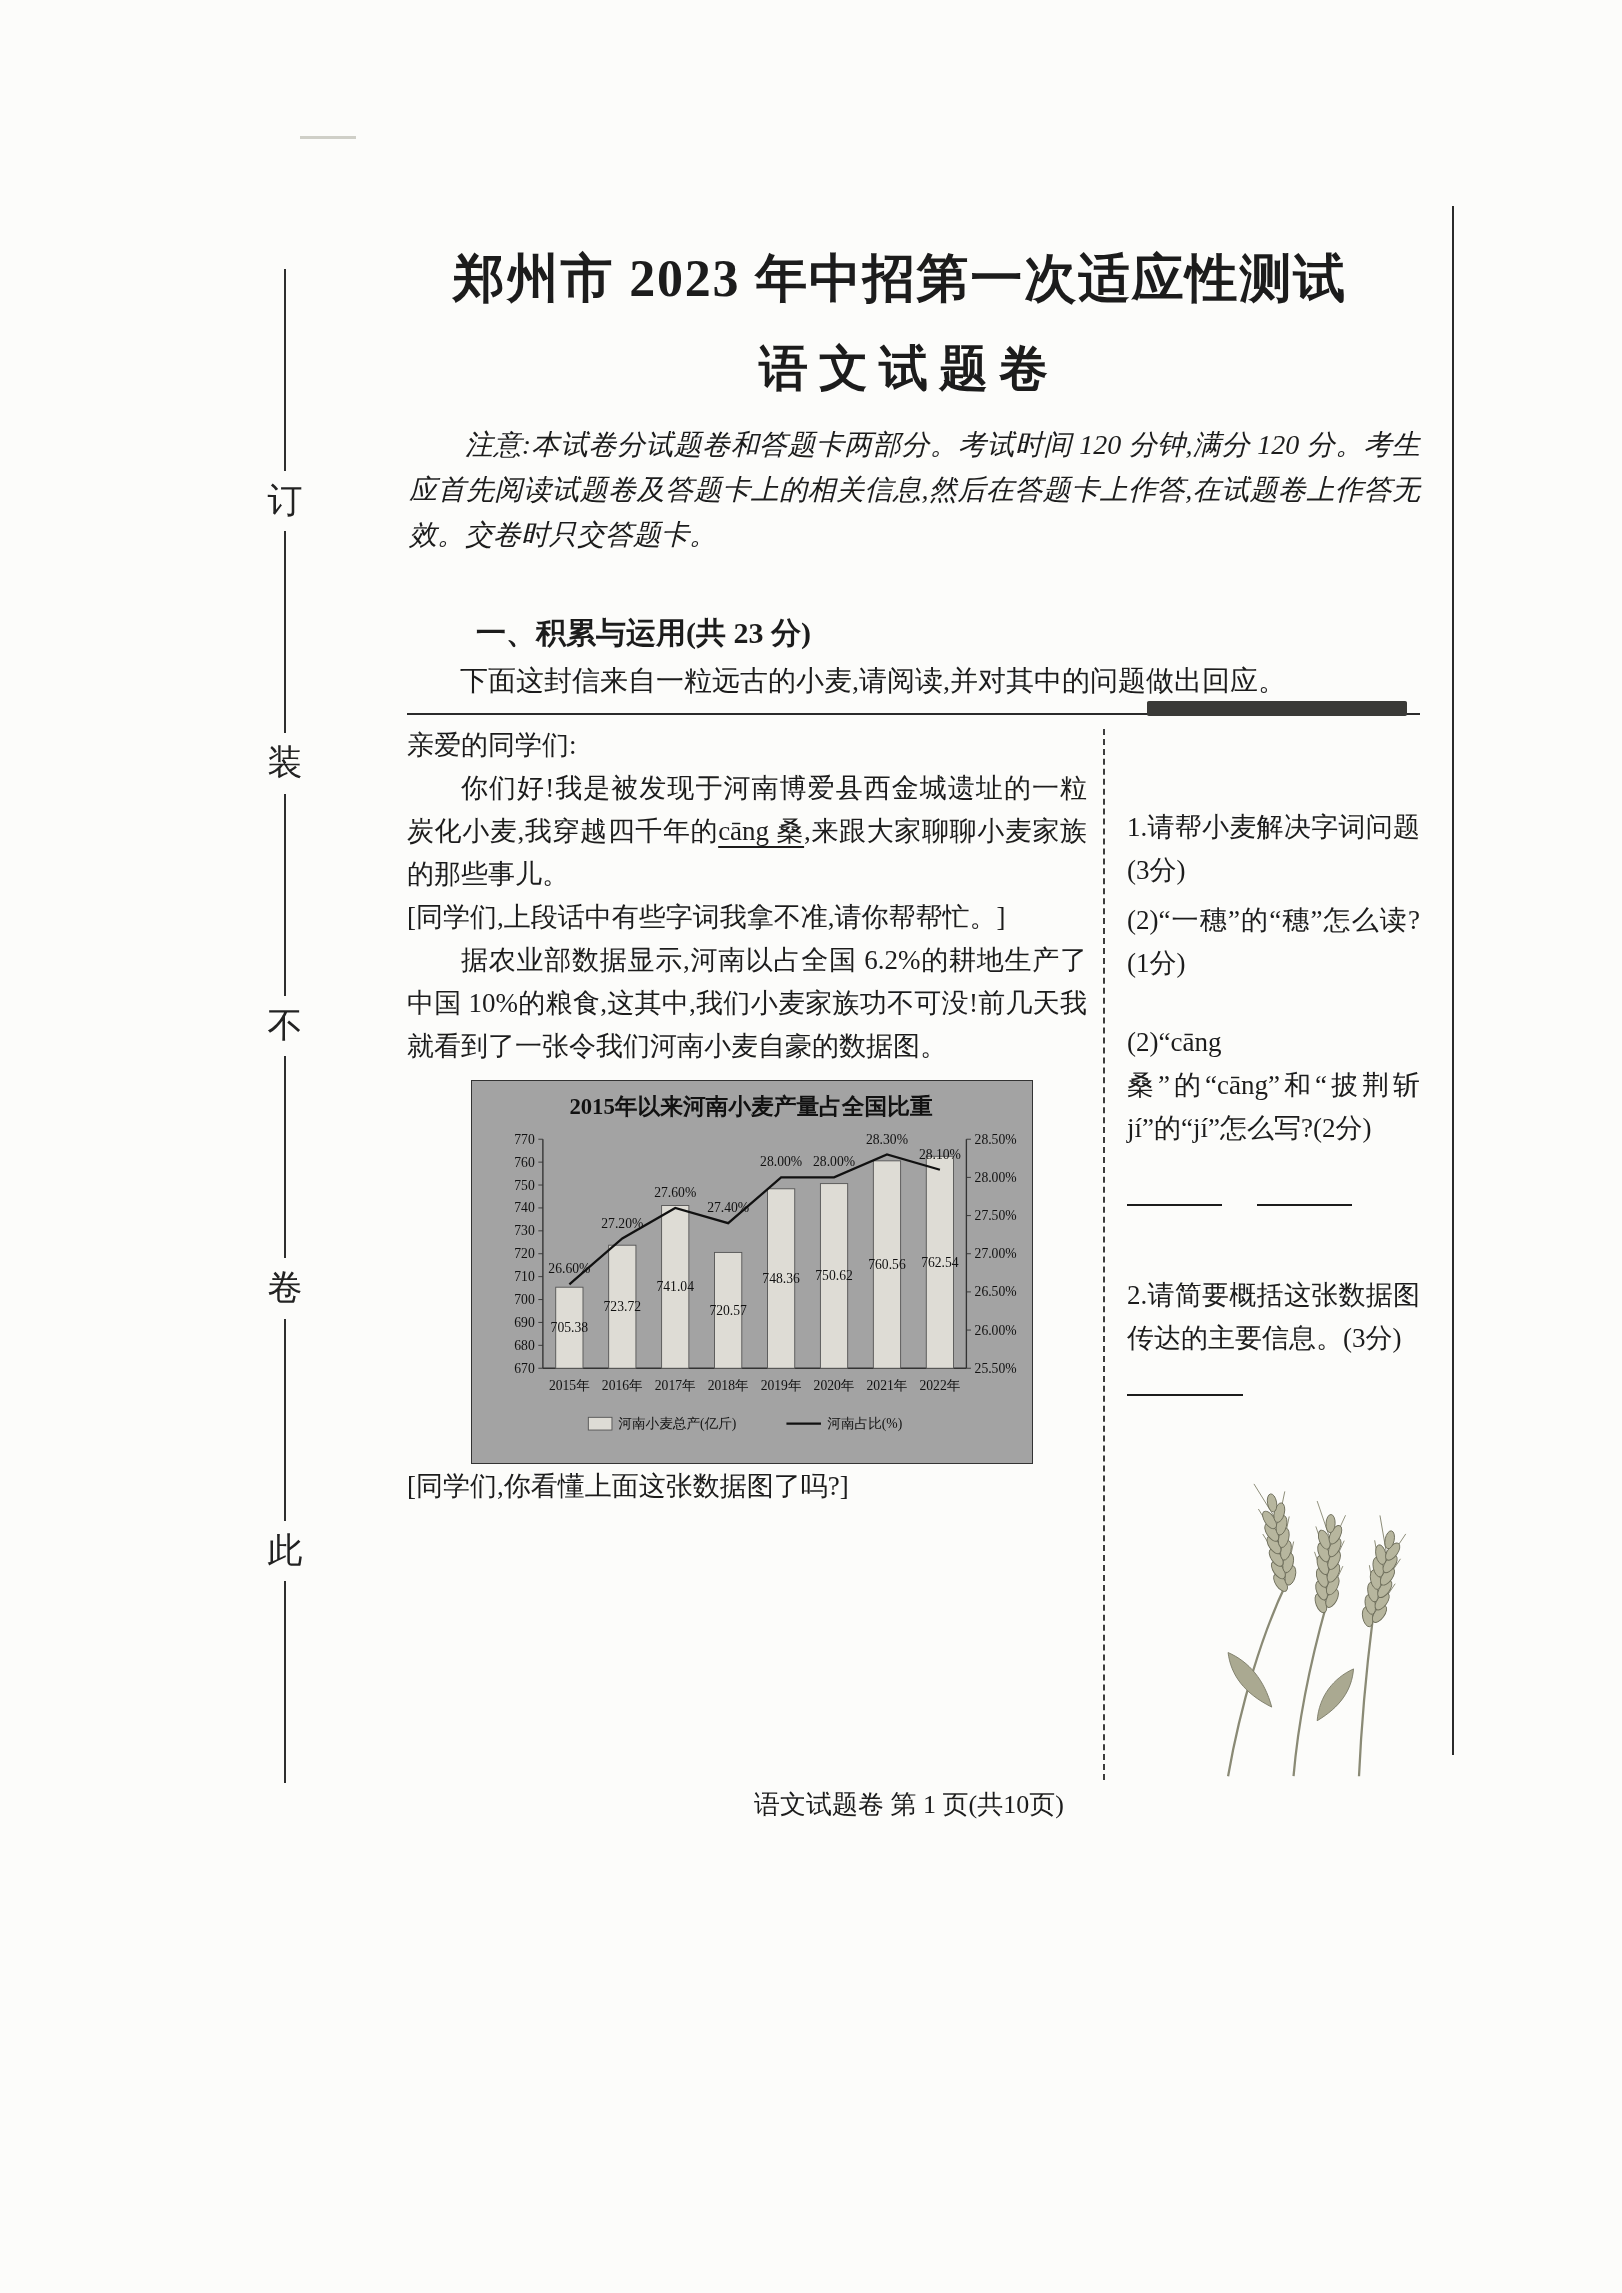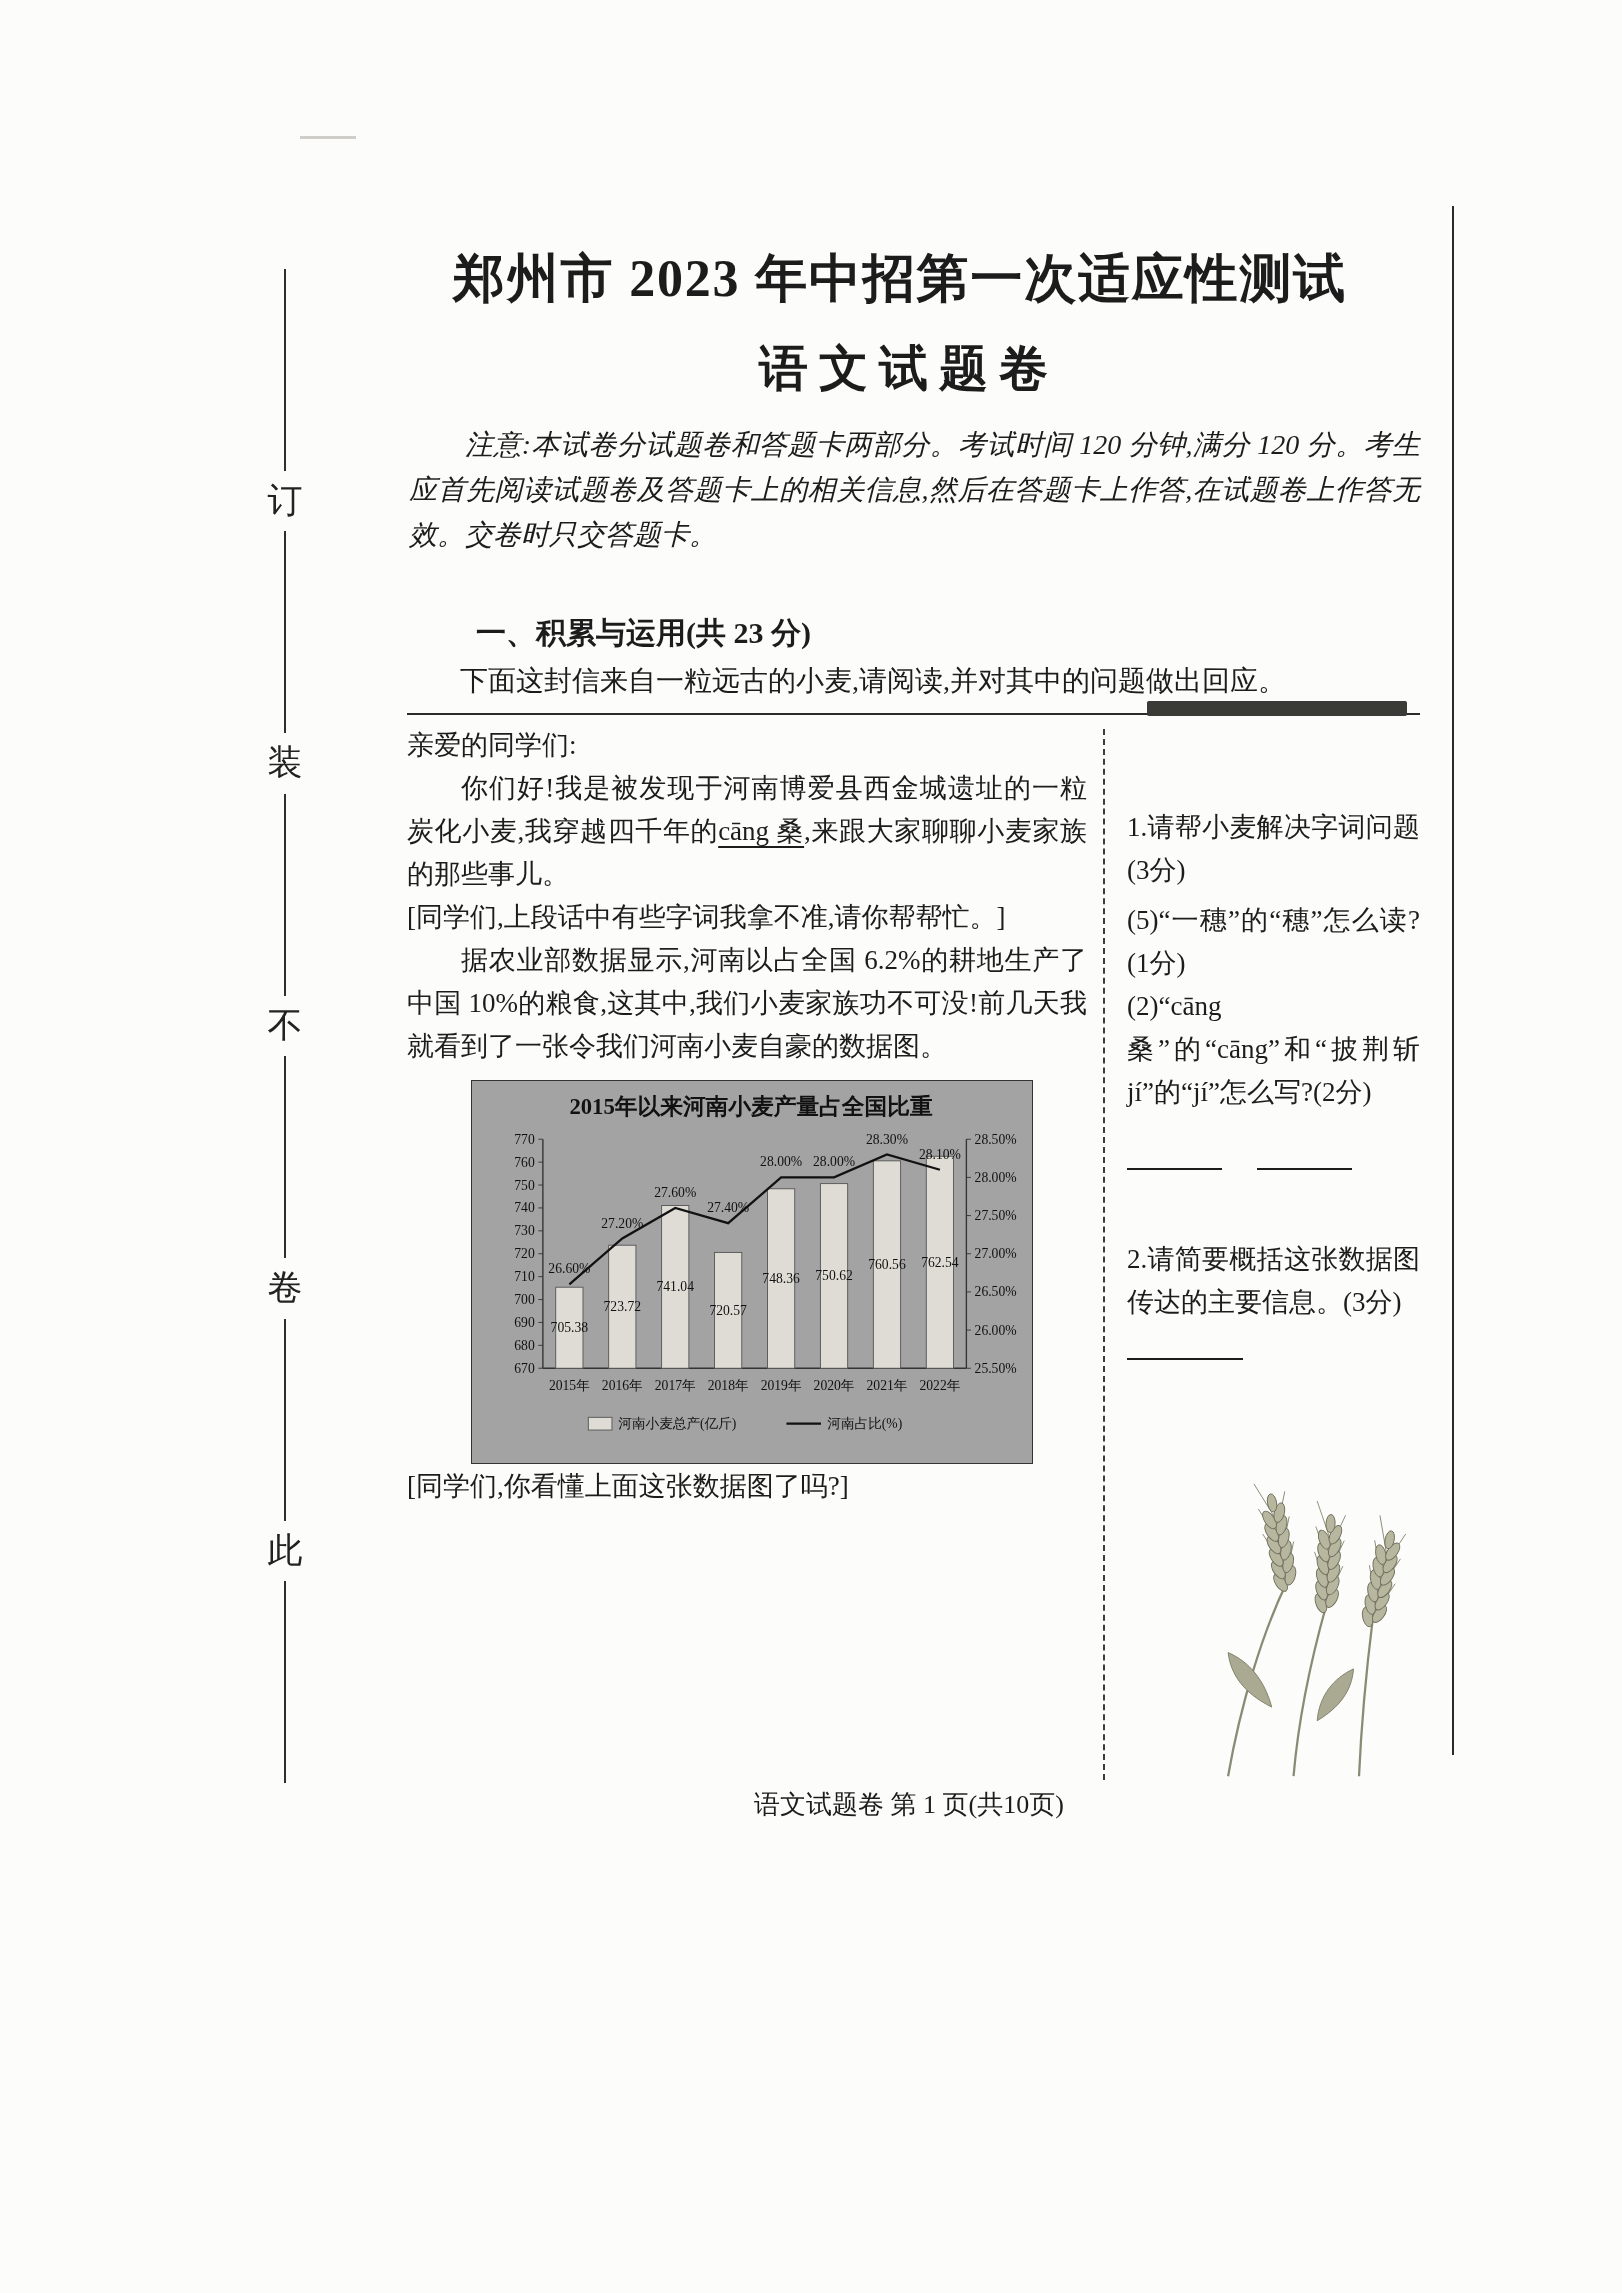--- a/index.html
+++ b/index.html
@@ -46,21 +46,21 @@
     margin:12px 0 0 64px; width:562px; height:384px;
     border:1.8px solid #333; background:#a3a3a3;
   }
   .chart-box svg { display:block; width:558px; height:380px; }
   .note2 { margin-top:1px; }
 
   
   .questions { position:absolute; left:1127px; top:806px; width:293px; font-size:27px; line-height:43px; }
   .questions p { text-align:justify; }
   .q11 { margin-top:7.3px; }
-  .q12 { }
+  .q12 { margin-top:36px; }
   .blanks { margin-top:25.5px; height:33px; }
   .blank { display:inline-block; width:95px; height:29px; border-bottom:2.7px solid #1c1c1c; }
   .blanks .blank { margin-right:35px; }
   .q2 { margin-top:65px; }
   .blank-single { display:block; width:116px; height:29px; border-bottom:2.7px solid #1c1c1c; margin-top:7.3px; }
 
   .wheat-wrap { position:absolute; left:1178px; top:1478px; width:242px; height:300px; }
   .wheat-wrap svg { width:100%; height:100%; }
 
   .footer { position:absolute; left:391px; top:1787px; width:1036px; text-align:center; font-size:26px; }
@@ -184,21 +184,21 @@
           <line x1="346" y1="377" x2="384" y2="377" stroke="#111" stroke-width="2.5"></line>
           <text x="391" y="382" font-size="15" fill="#111">河南占比(%)</text>
         </svg>
     </div>
 
     <p class="note note2">[同学们,你看懂上面这张数据图了吗?]</p>
   </div>
 
   <div class="questions">
     <p>1.请帮小麦解决字词问题(3分)</p>
-    <p class="q11">(5)“一穗”的“穗”怎么读?(1分)</p>
+    <p class="q11">(2)“一穗”的“穗”怎么读?(1分)</p>
     <p class="q12">(2)“cāng 桑”的“cāng”和“披荆斩 jí”的“jí”怎么写?(2分)</p>
     <div class="blanks">
       <span class="blank"></span><span class="blank"></span>
     </div>
     <p class="q2">2.请简要概括这张数据图传达的主要信息。(3分)</p>
     <div class="blank-single"></div>
   </div>
 
   <div class="wheat-wrap">
     <svg id="wheat-svg" viewBox="0 0 260 330">

